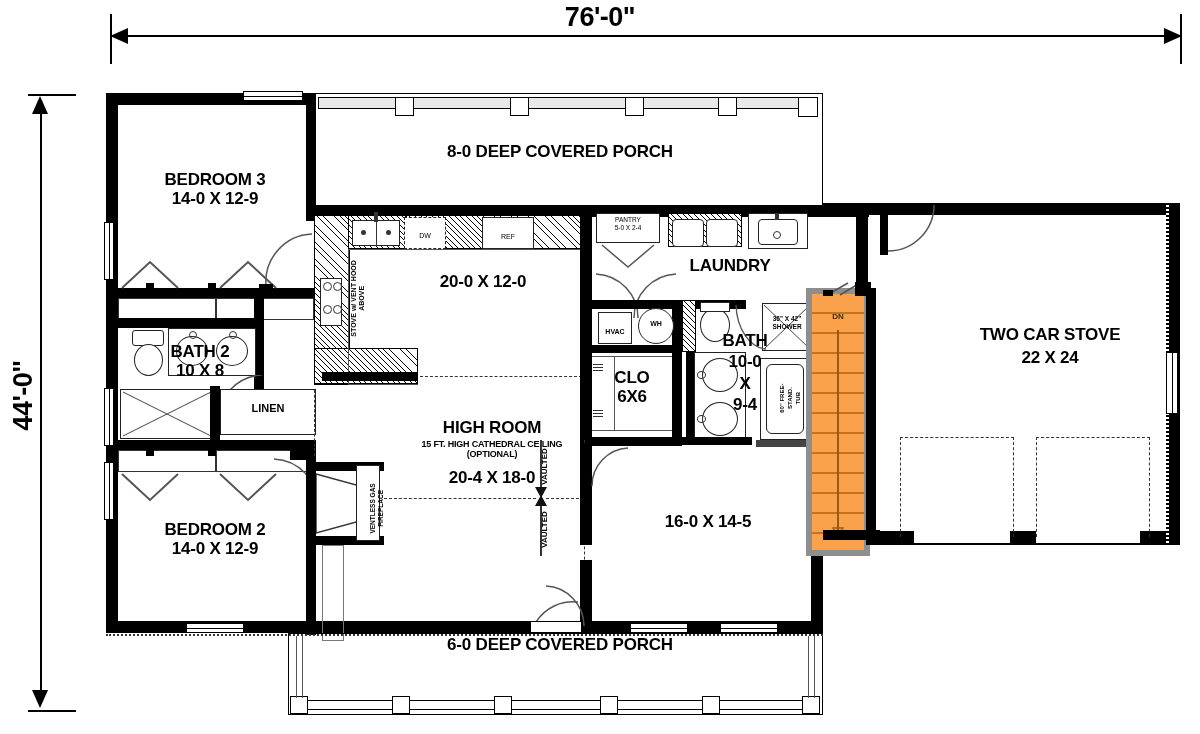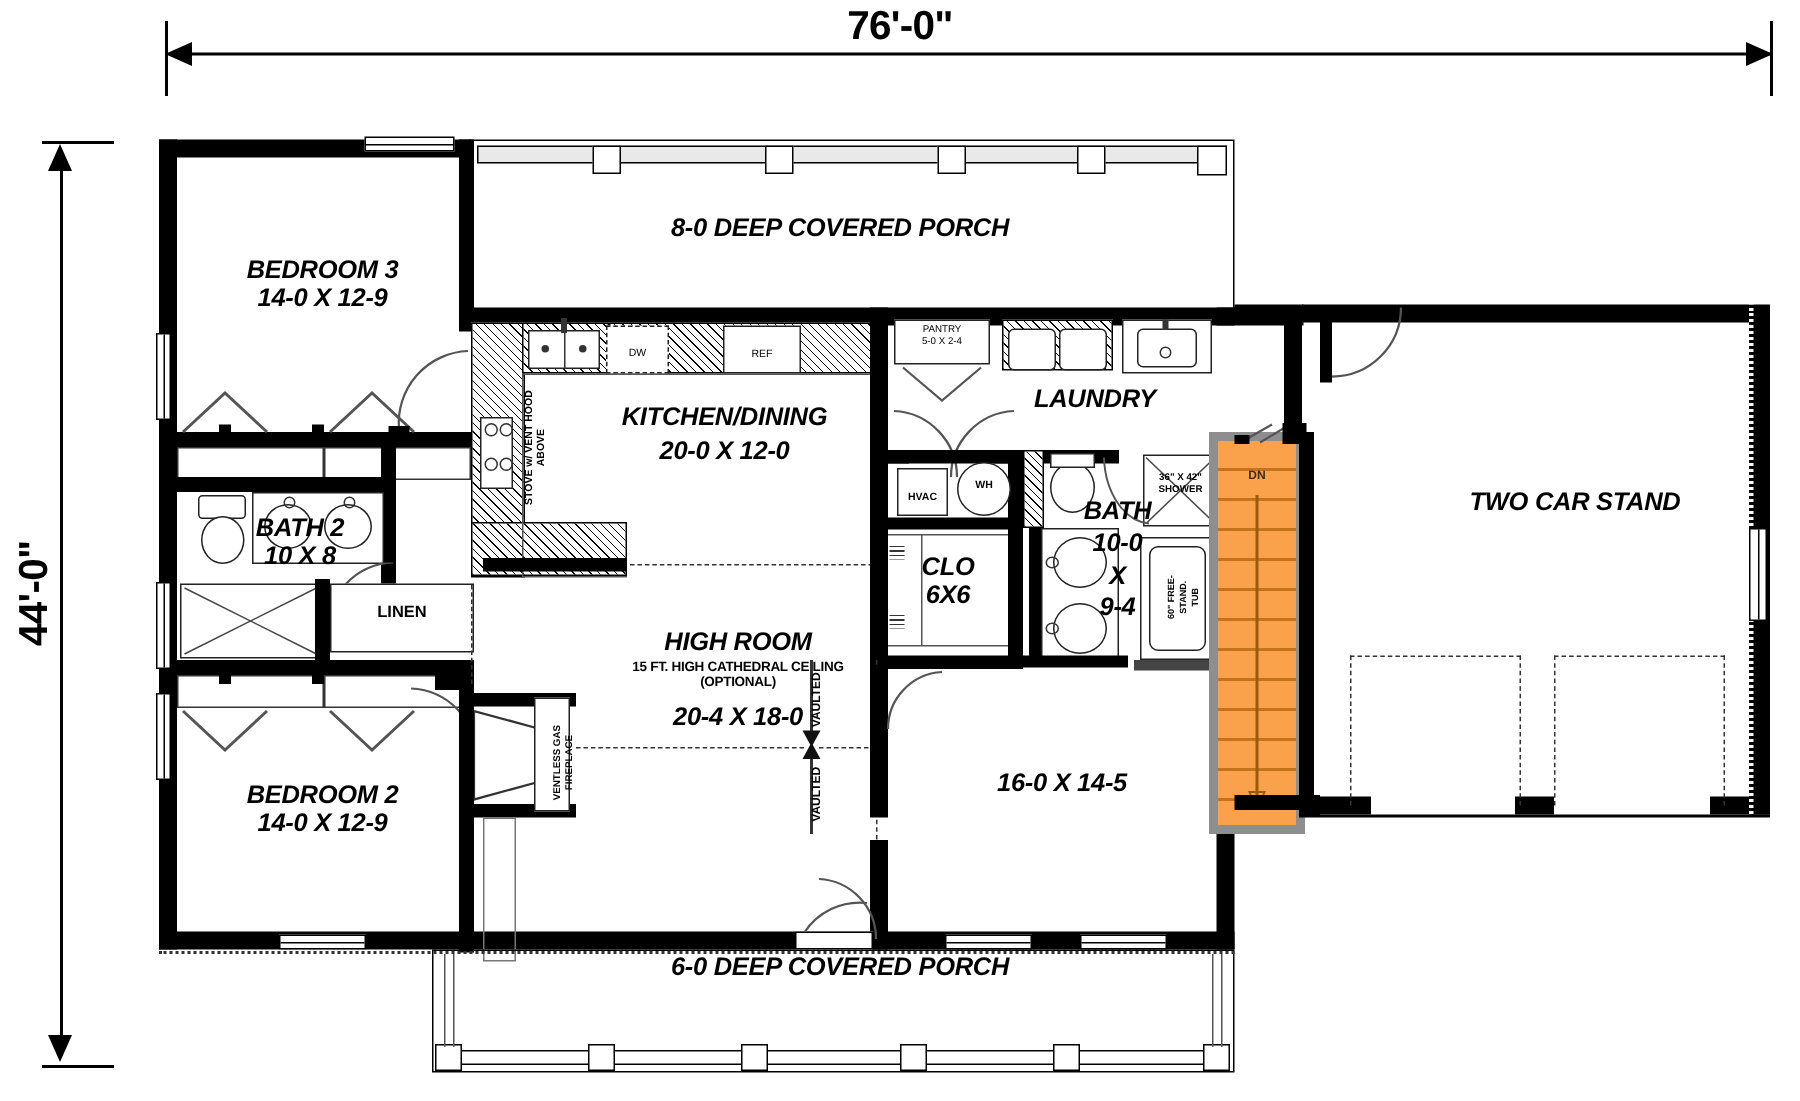--- a/index.html
+++ b/index.html
@@ -27,21 +27,21 @@
   .wall-thin{position:absolute;background:#000;}
   .wline{position:absolute;border:1px solid #000;box-sizing:border-box;background:transparent;}
   .openbox{position:absolute;border:1.5px solid #000;box-sizing:border-box;background:#fff;}
   .win{position:absolute;background:#fff;border:1.5px solid #000;box-sizing:border-box;}
   .win:after{content:"";position:absolute;left:0;right:0;top:50%;height:0;border-top:1px solid #000;}
   .winv{position:absolute;background:#fff;border:1.5px solid #000;box-sizing:border-box;}
   .winv:after{content:"";position:absolute;top:0;bottom:0;left:50%;width:0;border-left:1px solid #000;}
 
   
   .rlabel{position:absolute;text-align:center;font-weight:bold;color:#000;line-height:1.12;}
-  .r-big{font-size:17px;letter-spacing:-0.2px;font-style:italic;}
+  .r-big{font-size:17px;letter-spacing:-0.2px;}
   .r-sm{font-size:12px;font-weight:bold;}
   .r-tiny{font-size:7px;font-weight:normal;letter-spacing:0px;}
   .sub{font-size:9px;font-weight:bold;letter-spacing:-0.2px;}
   .vrot{transform:rotate(-90deg);transform-origin:center center;}
 
   
   .fx{position:absolute;border:1px solid #222;box-sizing:border-box;background:#fff;}
   .oval{position:absolute;border:1px solid #222;border-radius:50%;background:#fff;box-sizing:border-box;}
   .hatch{position:absolute;
     background-image:repeating-linear-gradient(45deg,#000 0 0.6px,transparent 0.6px 4px);
@@ -229,21 +229,20 @@
   <div class="abs" style="left:323px;top:305px;width:7px;height:7px;border:1px solid #333;border-radius:50%;"></div>
   <div class="abs" style="left:333px;top:305px;width:7px;height:7px;border:1px solid #333;border-radius:50%;"></div>
   <div class="rlabel r-tiny vrot" style="left:310px;top:290px;width:96px;font-size:7px;font-weight:bold;line-height:1.2;">STOVE w/ VENT HOOD ABOVE</div>
 
   <div class="wline" style="left:348px;top:249px;width:0;height:0;"></div>
   <div class="abs" style="left:348px;top:249px;width:238px;height:1px;background:#555;"></div>
   <div class="abs" style="left:348px;top:249px;width:1px;height:136px;background:#555;"></div>
   <div class="abs" style="left:348px;top:384px;width:70px;height:1px;background:#555;"></div>
 
   <div class="rlabel r-big" style="left:378px;top:268px;width:210px;">
-    <div>KITCHEN/DINING</div>
     <div style="margin-top:4px;">20-0 X 12-0</div>
   </div>
 
   <div class="dashline-h" style="left:420px;top:376px;width:162px;"></div>
   <div class="wall" style="left:322px;top:372px;width:96px;height:9px;"></div>
   <div class="wall" style="left:580px;top:372px;width:12px;height:9px;"></div>
 
   <div class="wall" style="left:580px;top:205px;width:12px;height:100px;"></div>
 
   <div class="fx" style="left:596px;top:213px;width:64px;height:30px;"></div>
@@ -438,21 +437,22 @@
       </svg>
   </div>
   <div class="wall" style="left:880px;top:205px;width:8px;height:50px;"></div>
 
   <div class="winv" style="left:1166px;top:352px;width:12px;height:62px;background:#fff;border:1.5px solid #000;"></div>
 
   <div class="dashbox" style="left:900px;top:437px;width:114px;height:100px;border-bottom:none;"></div>
   <div class="dashbox" style="left:1036px;top:437px;width:114px;height:100px;border-bottom:none;"></div>
 
   <div class="rlabel r-big" style="left:930px;top:325px;width:240px;">
-    <div>TWO CAR STAND</div>
+    <div>TWO CAR STOVE</div>
+    <div style="margin-top:4px;">22 X 24</div>
   </div>
 
   <div class="wall" style="left:823px;top:203px;width:46px;height:12px;"></div>
   <div class="wall" style="left:868px;top:530px;width:12px;height:14px;"></div>
   <div class="wall" style="left:823px;top:530px;width:46px;height:10px;"></div>
   <div class="wall" style="left:866px;top:288px;width:10px;height:256px;"></div>
 
   <div class="wline" style="left:288px;top:633px;width:535px;height:82px;border-width:1.5px;"></div>
   <div class="wline" style="left:296px;top:700px;width:518px;height:10px;"></div>
   <div class="porch-post" style="left:290px;top:696px;width:18px;height:18px;"></div>

